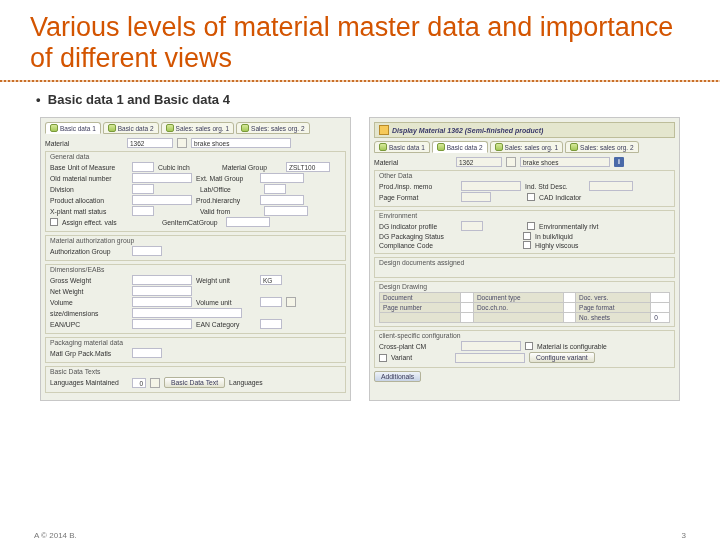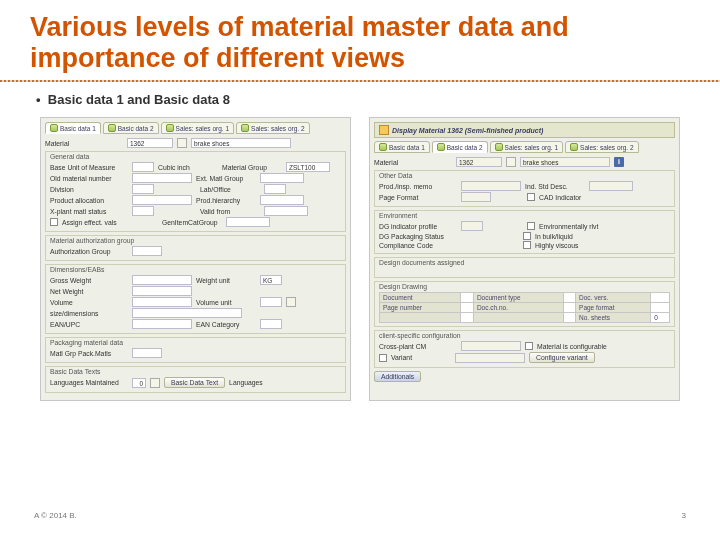--- a/index.html
+++ b/index.html
@@ -9,21 +9,21 @@
     height: 540px;
     font-family: Arial, sans-serif;
     background: #fff;
     position: relative;
     font-size: 10px;
     color: #333;
   }
   .slide { padding: 12px 30px 0 30px; }
   .title {
     font-size: 27px;
-    font-weight: bold;
+    font-weight: normal;
     color: #d35400;
     line-height: 1.15;
     margin-bottom: 6px;
   }
   .divider {
     height: 2px;
     background: repeating-linear-gradient(90deg,#c86e28 0 2px,#f2d1b3 2px 4px);
     margin: 0 -30px 10px -30px;
   }
   .bullet { font-size: 13px; font-weight: bold; margin: 6px 0 10px 6px; }
@@ -88,36 +88,36 @@
     background:linear-gradient(#fefefe,#e3e3d1);
     border:1px solid #b3b39a;
     border-radius:2px;
     padding:1px 6px;
     font-size:6.8px;
     display:inline-block;
   }
   .i-icon { width:10px;height:10px;background:#4a6aa8;color:#fff;font-weight:bold;font-size:7px;text-align:center;line-height:10px;border-radius:1px; }
   .sq { width:10px;height:10px;background:#f5f5e8;border:1px solid #aaa; }
   .footer {
-    position:absolute; bottom:20px; left:0; right:0;
+    position:absolute; bottom:0; left:0; right:0;
     display:flex; justify-content:space-between;
     padding:0 34px; font-size:8px; color:#777;
   }
   table.dt { width:100%; border-collapse:collapse; font-size:6.5px; background:#fff; }
   table.dt th, table.dt td { border:1px solid #c7c7c7; padding:1px 3px; text-align:left; height:9px; }
   table.dt th { background:#e3e3d1; color:#4a4a66; font-weight:normal; }
   table.dt td { background:#fff; }
 </style>
 </head>
 <body>
 
 <div class="slide">
   <div class="title">Various levels of material master data and importance of different views</div>
   <div class="divider"></div>
-  <div class="bullet">•&nbsp;&nbsp;<span>Basic data 1 and Basic data 8</span></div>
+  <div class="bullet">•&nbsp;&nbsp;<span>Basic data 1 and Basic data 4</span></div>
 
   <div class="panels">
 
     <div class="panel">
       <div class="tabs">
         <div class="tab active">
             <span class="tabicon"></span>
             <span>Basic data 1</span>
           </div>
         <div class="tab">

